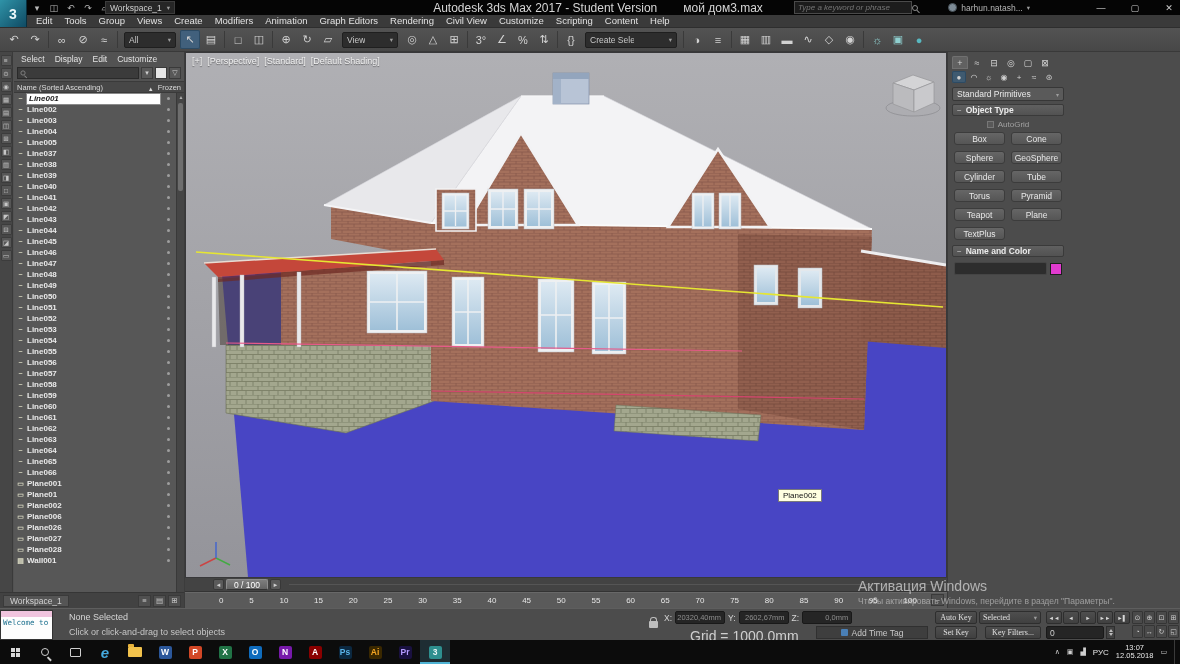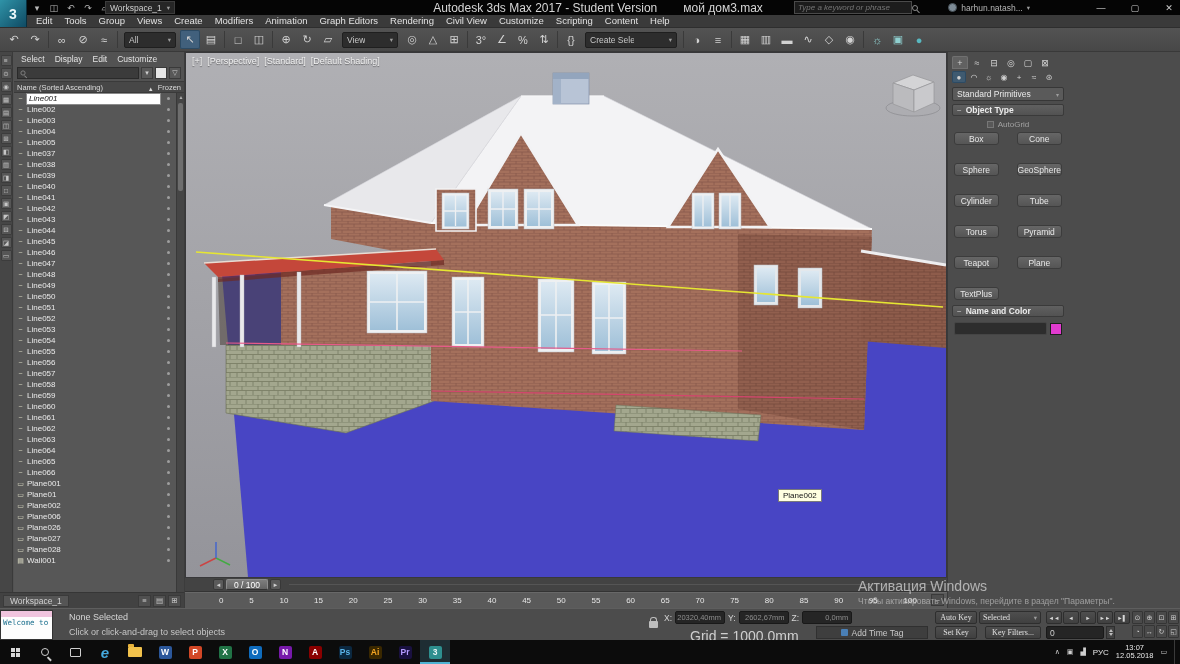--- a/index.html
+++ b/index.html
@@ -49,21 +49,21 @@
 .exp-search-row{height:16px;display:flex;align-items:center;gap:2px;padding:0 3px;}
 .exp-search{flex:1;height:12px;background:#3b3b3b;border:1px solid #2a2a2a;display:flex;align-items:center;gap:2px;padding:0 2px;}
 .exp-search .mag{transform:scale(.85);}
 .exp-sicon{width:12px;height:12px;background:#585858;border:1px solid #3a3a3a;color:#cfcfcf;font-size:7px;display:flex;align-items:center;justify-content:center;}
 .exp-sicon.lite{background:#e6e6e6;color:#444;}
 .exp-header{height:12px;background:#474747;border-top:1px solid #3a3a3a;border-bottom:1px solid #3a3a3a;display:flex;align-items:flex-end;padding:0 3px;font-size:7.5px;color:#dcdcdc;gap:4px;}
 .exp-header .hname{flex:1;white-space:nowrap;overflow:hidden;text-overflow:ellipsis;}
 .exp-header .hsort{font-size:6px;}
 .exp-list{flex:1;position:relative;overflow:hidden;background:#575757;}
 .exp-rows{position:absolute;inset:0 8px 0 0;}
-.exp-row{height:11px;display:flex;align-items:center;padding:0 2px;font-size:8px;color:#eaeaea;gap:2px;}
+.exp-row{height:11px;display:flex;align-items:center;padding:0 2px;font-size:8px;color:#eaeaea;gap:2px;font-weight:bold;}
 .row-icon{width:9px;flex:none;font-size:7px;color:#d9d9c2;text-align:center;}
 .row-name{flex:1;white-space:nowrap;overflow:hidden;line-height:10px;}
 .exp-row.selected .row-name{background:#fff;color:#1a1a1a;font-style:italic;outline:1px solid #8a8a8a;padding:0 2px;}
 .row-dot{width:12px;flex:none;display:flex;justify-content:center;}
 .row-dot::before{content:"";width:3px;height:3px;border-radius:50%;background:#9e9e9e;}
 .exp-scroll{position:absolute;right:0;top:0;width:8px;height:100%;background:#454545;border-left:1px solid #393939;}
 .exp-thumb{position:absolute;top:10px;left:1px;width:5px;height:88px;background:#6e6e6e;border-radius:2px;}
 .exp-sarrow{position:absolute;left:0;width:8px;height:9px;color:#b0b0b0;font-size:5px;text-align:center;line-height:9px;}
 .exp-sarrow.up{top:0;}.exp-sarrow.down{bottom:0;}
 .exp-footer{position:absolute;left:0;right:0;bottom:0;height:16px;background:#424242;border-top:1px solid #363636;display:flex;align-items:center;gap:2px;padding:0 3px;z-index:3;}
@@ -91,21 +91,21 @@
 .cp-tab.active{background:#616161;box-shadow:inset 0 0 0 1px #707070;}
 .cp-cats{display:flex;gap:1px;height:14px;align-items:center;padding:0 2px;margin-top:1px;}
 .cp-cat{width:14px;height:12px;display:flex;align-items:center;justify-content:center;font-size:8px;color:#d0d0d0;border-radius:2px;}
 .cp-cat.selected{background:#3f5a70;box-shadow:inset 0 0 0 1px #2c4a63;}
 .cp-dropdown{margin:3px 2px 2px;height:14px;background:#5a5a5a;border:1px solid #373737;border-radius:2px;display:flex;align-items:center;justify-content:space-between;font-size:8.5px;color:#eaeaea;padding:0 4px;}
 .cp-dropdown .t-caret{font-size:6px;}
 .cp-rollout{margin:3px 2px 2px;height:12px;background:linear-gradient(#606060,#525252);border:1px solid #3a3a3a;border-radius:2px;display:flex;align-items:center;gap:4px;padding:0 4px;font-size:8.5px;font-weight:bold;color:#ececec;}
 .r-state{font-size:8px;font-weight:normal;color:#c9c9c9;}
 .cp-autogrid{display:flex;align-items:center;justify-content:center;gap:4px;height:12px;font-size:8px;color:#a2a2a2;}
 .cp-check{width:7px;height:7px;background:#585858;border:1px solid #777;}
-.cp-grid{display:grid;grid-template-columns:1fr 1fr;gap:18px;padding:2px 4px;}
+.cp-grid{display:grid;grid-template-columns:1fr 1fr;gap:6px;padding:2px 4px;}
 .cp-btn{height:13px;background:linear-gradient(#666,#555);border:1px solid #3c3c3c;border-radius:3px;color:#e8e8e8;font-size:8.5px;font-family:"Liberation Sans",sans-serif;}
 .cp-name-row{display:flex;align-items:center;gap:3px;padding:3px 4px;}
 .cp-name-field{flex:1;height:13px;background:#2d2d2d;border:1px solid #454545;border-radius:2px;}
 .cp-color-swatch{width:12px;height:12px;border:1px solid #1e1e1e;}
 
 
 .status-bar{position:absolute;left:0;right:0;top:608px;height:32px;background:#4c4c4c;border-top:1px solid #5e5e5e;color:#d6d6d6;}
 .listener{position:absolute;left:0;top:1px;width:53px;height:30px;border:1px solid #333;}
 .listener-macro{height:6px;background:#f0c4de;}
 .listener-line{height:22px;background:#fdfdfd;color:#1b6f8e;font-size:7.5px;font-family:"DejaVu Sans Mono",monospace;padding:1px 2px;white-space:nowrap;overflow:hidden;}

